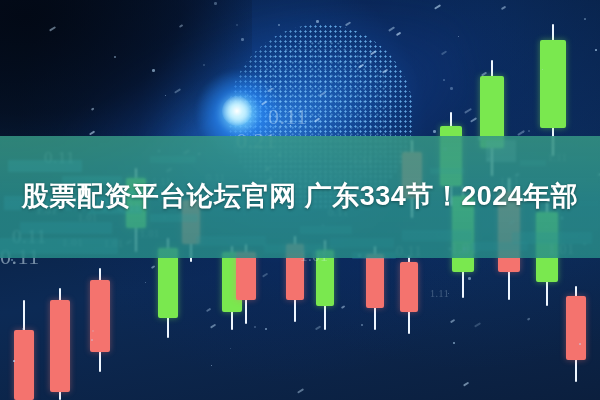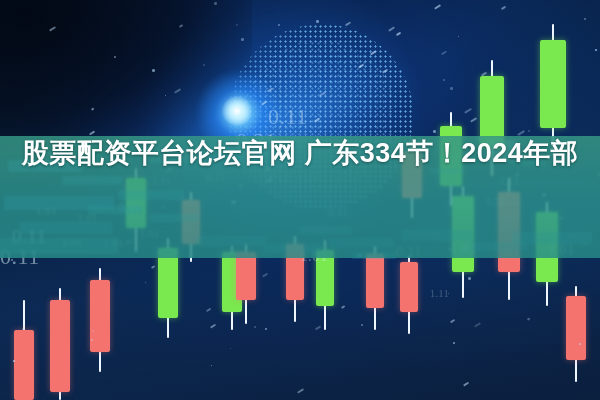--- a/index.html
+++ b/index.html
@@ -98,21 +98,21 @@
   
   .band{
     position:absolute;left:0;right:0;
     top:136px;height:122px;
     background:linear-gradient(180deg, rgba(54,150,132,.86) 0%, rgba(44,148,142,.80) 55%, rgba(40,140,136,.84) 100%);
     backdrop-filter:blur(1px);
   }
   .band-inner{
     position:absolute;inset:0;
     display:flex;flex-direction:column;
-    align-items:center;justify-content:flex-start;
+    align-items:center;justify-content:center;
     gap:2px;
   }
   .headline{
     color:#ffffff;
     font-size:27px;
     font-weight:bold;
     line-height:1.30;
     letter-spacing:.5px;
     text-shadow:0 1px 3px rgba(0,20,20,.45);
     white-space:nowrap;

